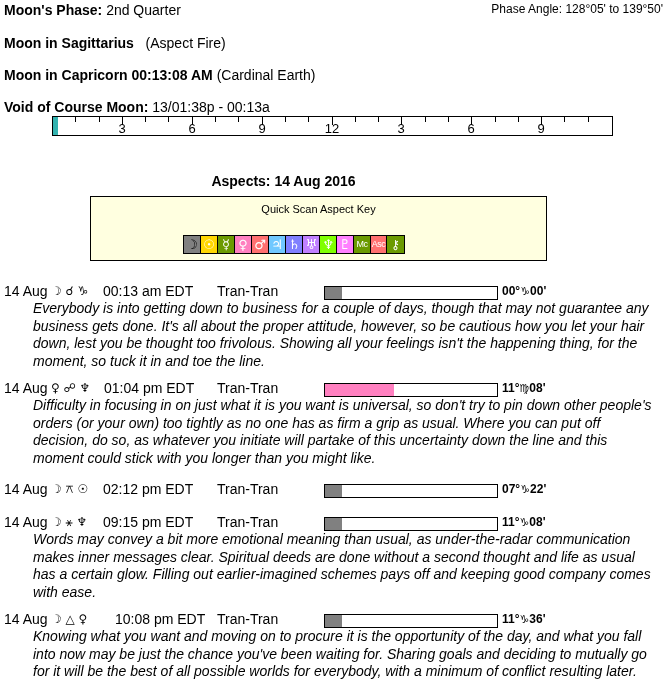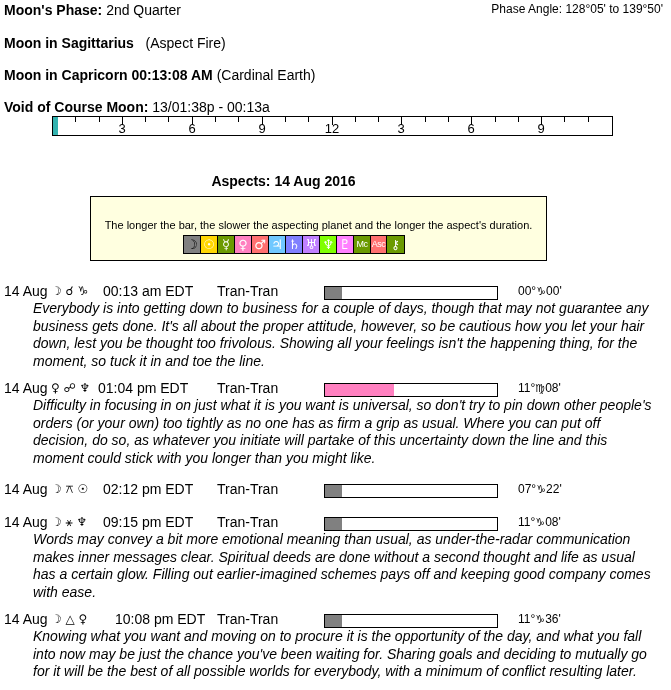--- a/index.html
+++ b/index.html
@@ -44,21 +44,21 @@
   .swatch.wide { width: 16px; }
 
   .aspect-row { position: absolute; left: 4px; width: 660px; }
   .aspect-line { position: relative; height: 17px; font-size: 14px; line-height: 17px; }
   .a-date { position: absolute; left: 0; top: 0; }
   .a-glyphs { position: absolute; left: 47px; top: 0; font-family: "DejaVu Sans", sans-serif; font-size: 12px; }
   .a-time { position: absolute; top: 0; }
   .a-type { position: absolute; left: 213px; top: 0; }
   .a-bar { position: absolute; left: 320px; top: 3px; width: 174px; height: 14px; border: 1px solid #000; box-sizing: border-box; background: #fff; }
   .a-bar .fill { position: absolute; left: 0; top: 0; bottom: 0; }
-  .a-pos { position: absolute; left: 514px; top: 0; font-size: 12px; }
+  .a-pos { position: absolute; left: 498px; top: 0; font-size: 12px; font-weight: bold; }
   .a-pos .sign { font-family: "DejaVu Sans", sans-serif; font-size: 11px; }
   .a-text { margin-left: 29px; font-size: 14px; line-height: 17.5px; white-space: normal; width: 620px; font-style: italic; }
 </style>
 </head>
 <body>
 
 <div class="abs hdr" style="left:4px; top:2px;">
   <span class="bold">Moon's Phase:</span>
   <span>2nd Quarter</span>
 </div>
@@ -110,21 +110,21 @@
     <div class="tick-label" style="left: 209px;">9</div>
     <div class="tick-label" style="left: 279px;">12</div>
     <div class="tick-label" style="left: 348px;">3</div>
     <div class="tick-label" style="left: 418px;">6</div>
     <div class="tick-label" style="left: 488px;">9</div>
   </div>
 
 <div class="aspects-title">Aspects: 14 Aug 2016</div>
 
 <div class="key-box">
-  <div class="key-sub">The longer the bar, the slower the aspecting planet and the longer the aspect's duration.</div>
+  <div class="key-title">Quick Scan Aspect Key</div>
   <div class="key-swatches" id="key-swatches">
       <div class="swatch" style="background: rgb(128, 128, 128); color: rgb(0, 0, 0);">☽</div>
       <div class="swatch" style="background: rgb(255, 215, 0);">☉</div>
       <div class="swatch" style="background: rgb(107, 154, 0);">☿</div>
       <div class="swatch" style="background: rgb(255, 128, 192);">♀</div>
       <div class="swatch" style="background: rgb(255, 112, 112);">♂</div>
       <div class="swatch" style="background: rgb(112, 200, 255);">♃</div>
       <div class="swatch" style="background: rgb(128, 128, 255);">♄</div>
       <div class="swatch" style="background: rgb(192, 128, 255);">♅</div>
       <div class="swatch" style="background: rgb(128, 255, 0);">♆</div>
@@ -146,21 +146,21 @@
           <div class="fill" style="width: 10%; background: rgb(128, 128, 128);"></div>
         </div>
         <span class="a-pos"><span class="">00°</span><span class="sign">♑</span><span class="">00'</span></span>
       </div>
       <div class="a-text">Everybody is into getting down to business for a couple of days, though that may not guarantee any business gets done. It's all about the proper attitude, however, so be cautious how you let your hair down, lest you be thought too frivolous. Showing all your feelings isn't the happening thing, for the moment, so tuck it in and toe the line.</div>
     </div>
     <div class="aspect-row" style="top: 380px;">
       <div class="aspect-line">
         <span class="a-date">14 Aug</span>
         <span class="a-glyphs">♀ ☍ ♆</span>
-        <span class="a-time" style="left: 94px;">01:04 pm EDT</span>
+        <span class="a-time" style="left: 100px;">01:04 pm EDT</span>
         <span class="a-type">Tran-Tran</span>
         <div class="a-bar">
           <div class="fill" style="width: 40%; background: rgb(255, 128, 192);"></div>
         </div>
         <span class="a-pos"><span class="">11°</span><span class="sign">♍</span><span class="">08'</span></span>
       </div>
       <div class="a-text">Difficulty in focusing in on just what it is you want is universal, so don't try to pin down other people's orders (or your own) too tightly as no one has as firm a grip as usual. Where you can put off decision, do so, as whatever you initiate will partake of this uncertainty down the line and this moment could stick with you longer than you might like.</div>
     </div>
     <div class="aspect-row" style="top: 481px;">
       <div class="aspect-line">

